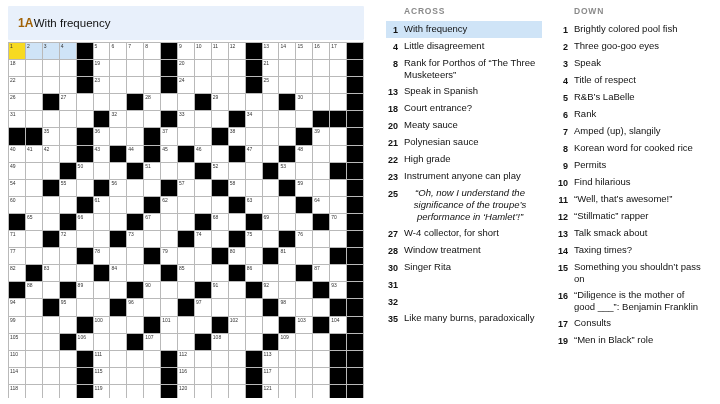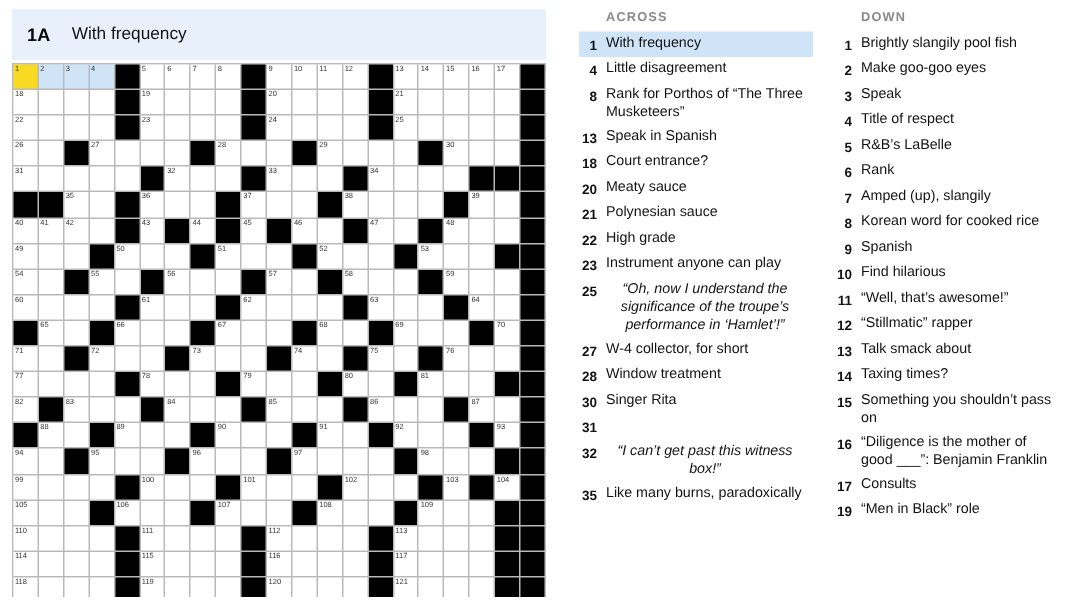--- a/index.html
+++ b/index.html
@@ -29,22 +29,21 @@
     margin: 6px 8px 2px 8px;
     background: #e8f0fb;
     display: flex;
     align-items: center;
     padding: 0 10px;
     border-radius: 1px;
   }
   .clue-bar .num {
     font-weight: bold;
     font-size: 12px;
-    color: #000000;
-    margin-right: 14px;
+    color: #a16207;
     letter-spacing: 0.2px;
   }
   .clue-bar .txt {
     font-size: 11.5px;
     color: #121212;
   }
   .grid-wrap {
     margin: 2px 8px 0 8px;
     border: 1px solid #b9b9b9;
     background: #b9b9b9;
@@ -893,39 +892,38 @@
           </li>
           <li class="clue-item">
             <span class="cnum2">30</span>
             <span class="ctext">Singer Rita</span>
           </li>
           <li class="clue-item">
             <span class="cnum2">31</span>
           </li>
           <li class="clue-item">
             <span class="cnum2">32</span>
-            <span class="ctext italic">“I can’t get past this witness box!”</span>
           </li>
           <li class="clue-item">
             <span class="cnum2">35</span>
             <span class="ctext">Like many burns, paradoxically</span>
           </li>
         </ul>
     </div>
 
     <div class="clue-col down">
       <div class="col-head">DOWN</div>
       <ul class="clue-list" id="down-list">
           <li class="clue-item">
             <span class="cnum2">1</span>
-            <span class="ctext">Brightly slangily pool fish</span>
+            <span class="ctext">Brightly colored pool fish</span>
           </li>
           <li class="clue-item">
             <span class="cnum2">2</span>
-            <span class="ctext">Make goo-goo eyes</span>
+            <span class="ctext">Three goo-goo eyes</span>
           </li>
           <li class="clue-item">
             <span class="cnum2">3</span>
             <span class="ctext">Speak</span>
           </li>
           <li class="clue-item">
             <span class="cnum2">4</span>
             <span class="ctext">Title of respect</span>
           </li>
           <li class="clue-item">
@@ -939,21 +937,21 @@
           <li class="clue-item">
             <span class="cnum2">7</span>
             <span class="ctext">Amped (up), slangily</span>
           </li>
           <li class="clue-item">
             <span class="cnum2">8</span>
             <span class="ctext">Korean word for cooked rice</span>
           </li>
           <li class="clue-item">
             <span class="cnum2">9</span>
-            <span class="ctext">Spanish</span>
+            <span class="ctext">Permits</span>
           </li>
           <li class="clue-item">
             <span class="cnum2">10</span>
             <span class="ctext">Find hilarious</span>
           </li>
           <li class="clue-item">
             <span class="cnum2">11</span>
             <span class="ctext">“Well, that’s awesome!”</span>
           </li>
           <li class="clue-item">

